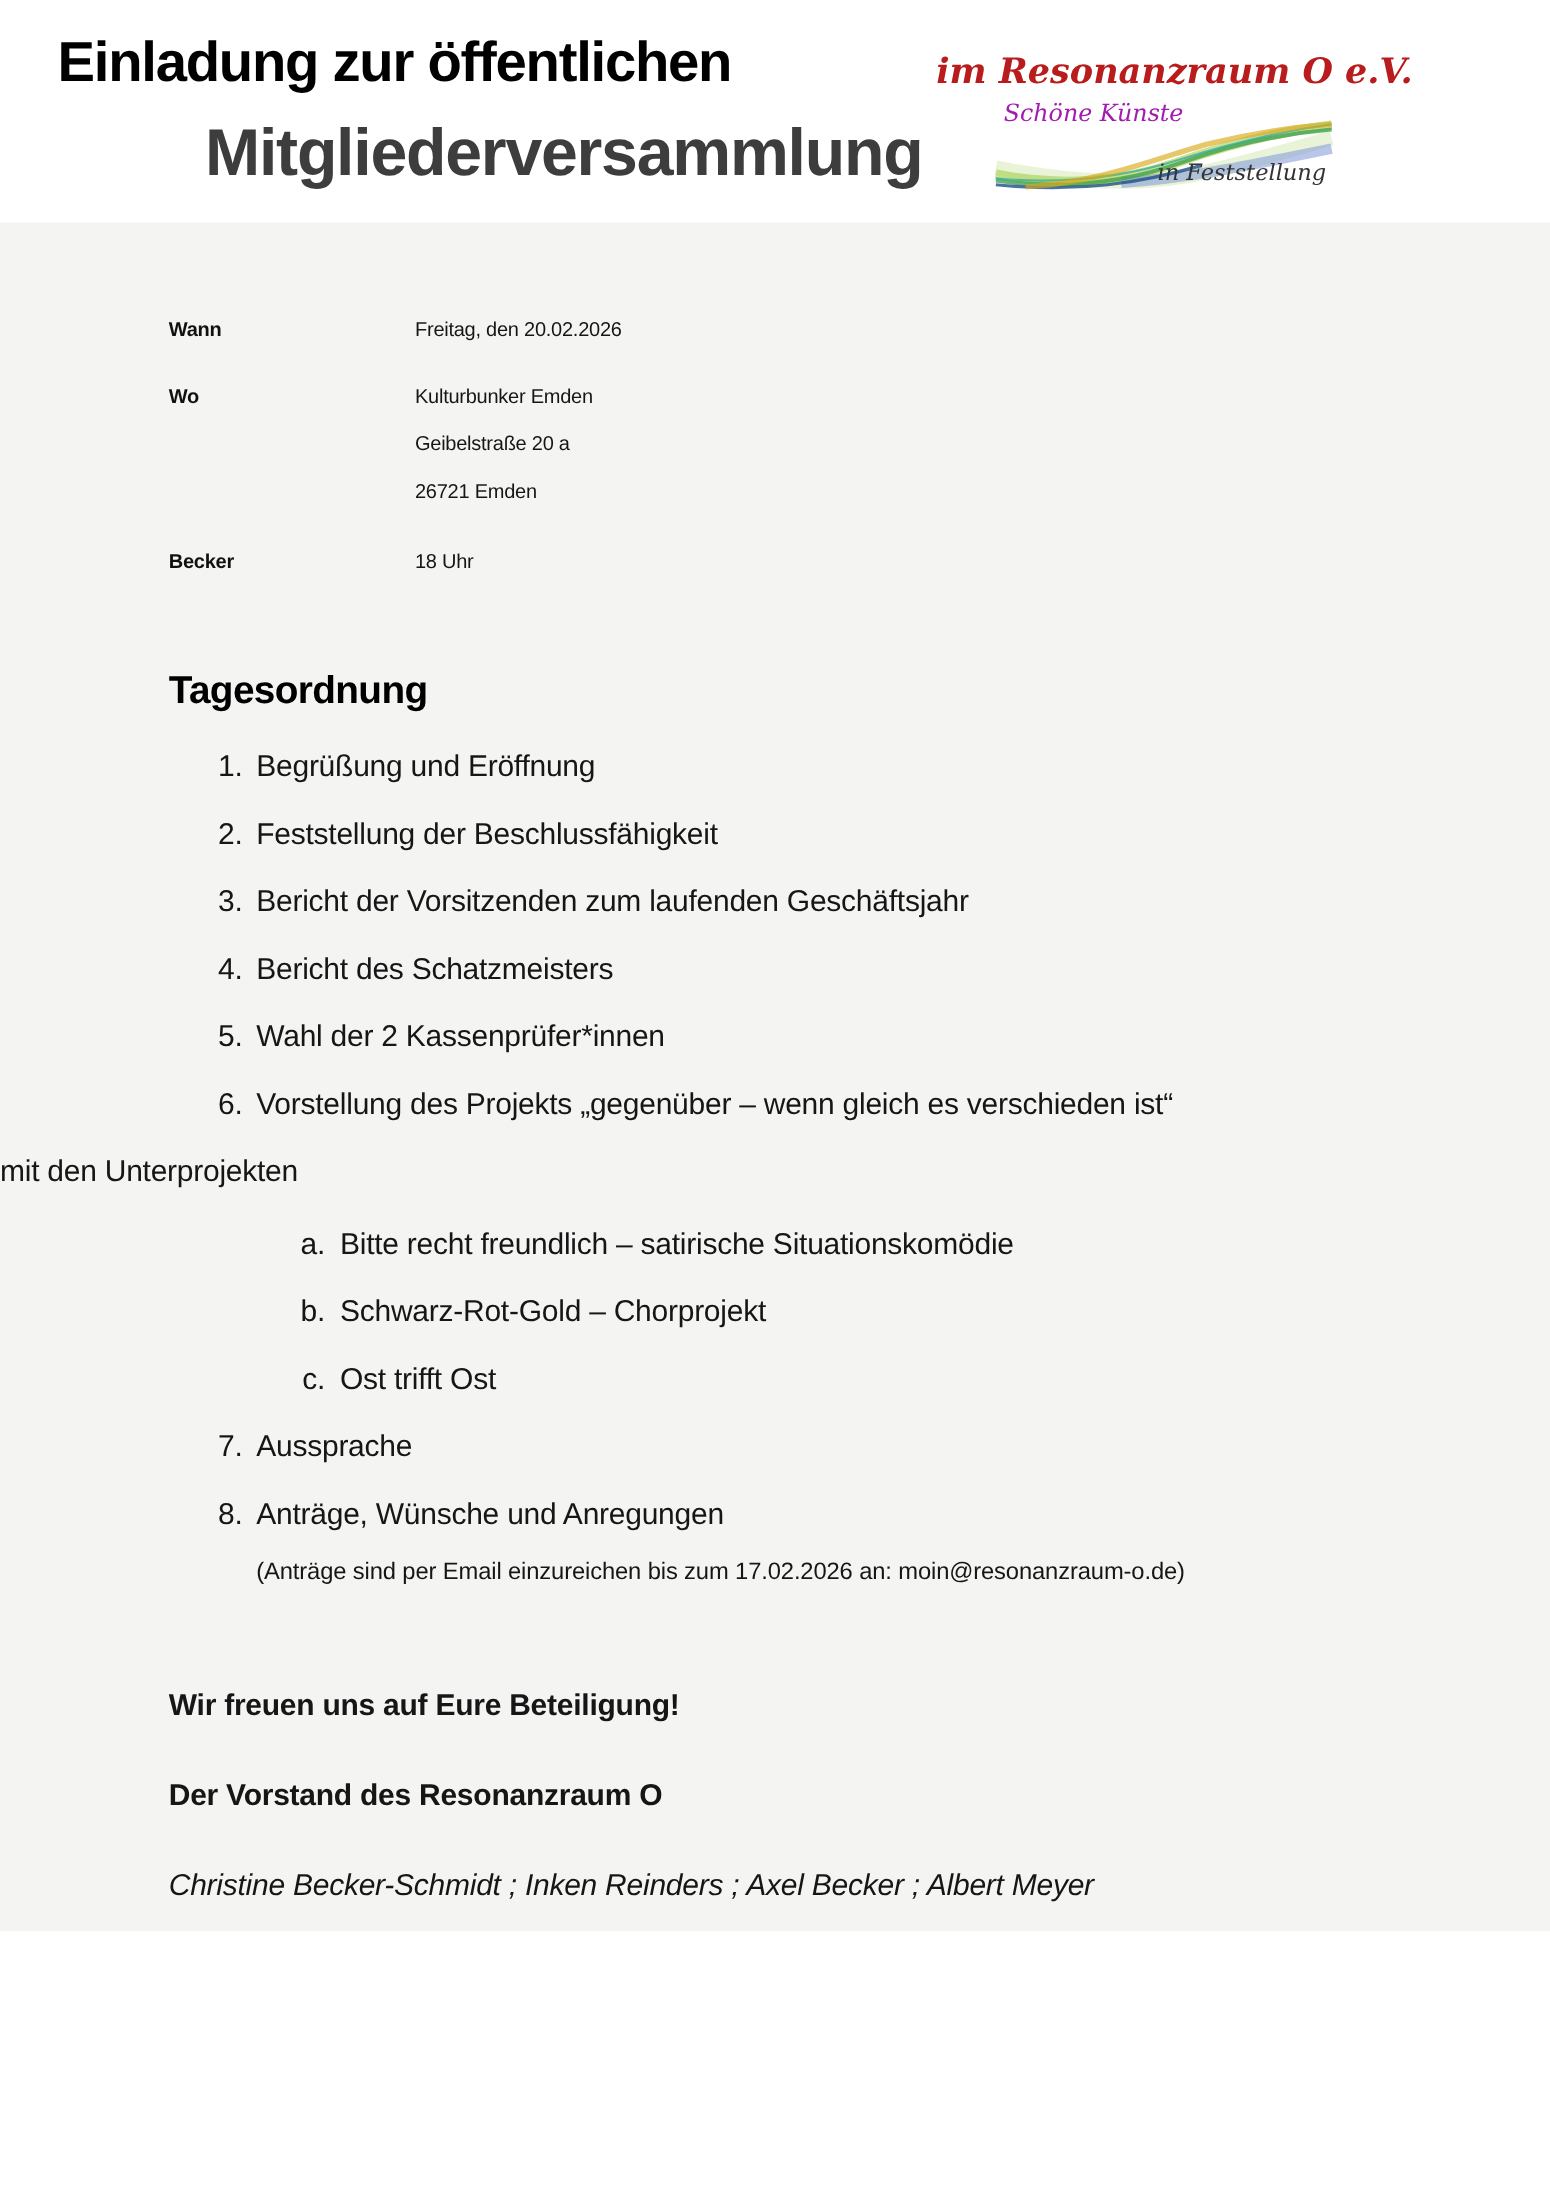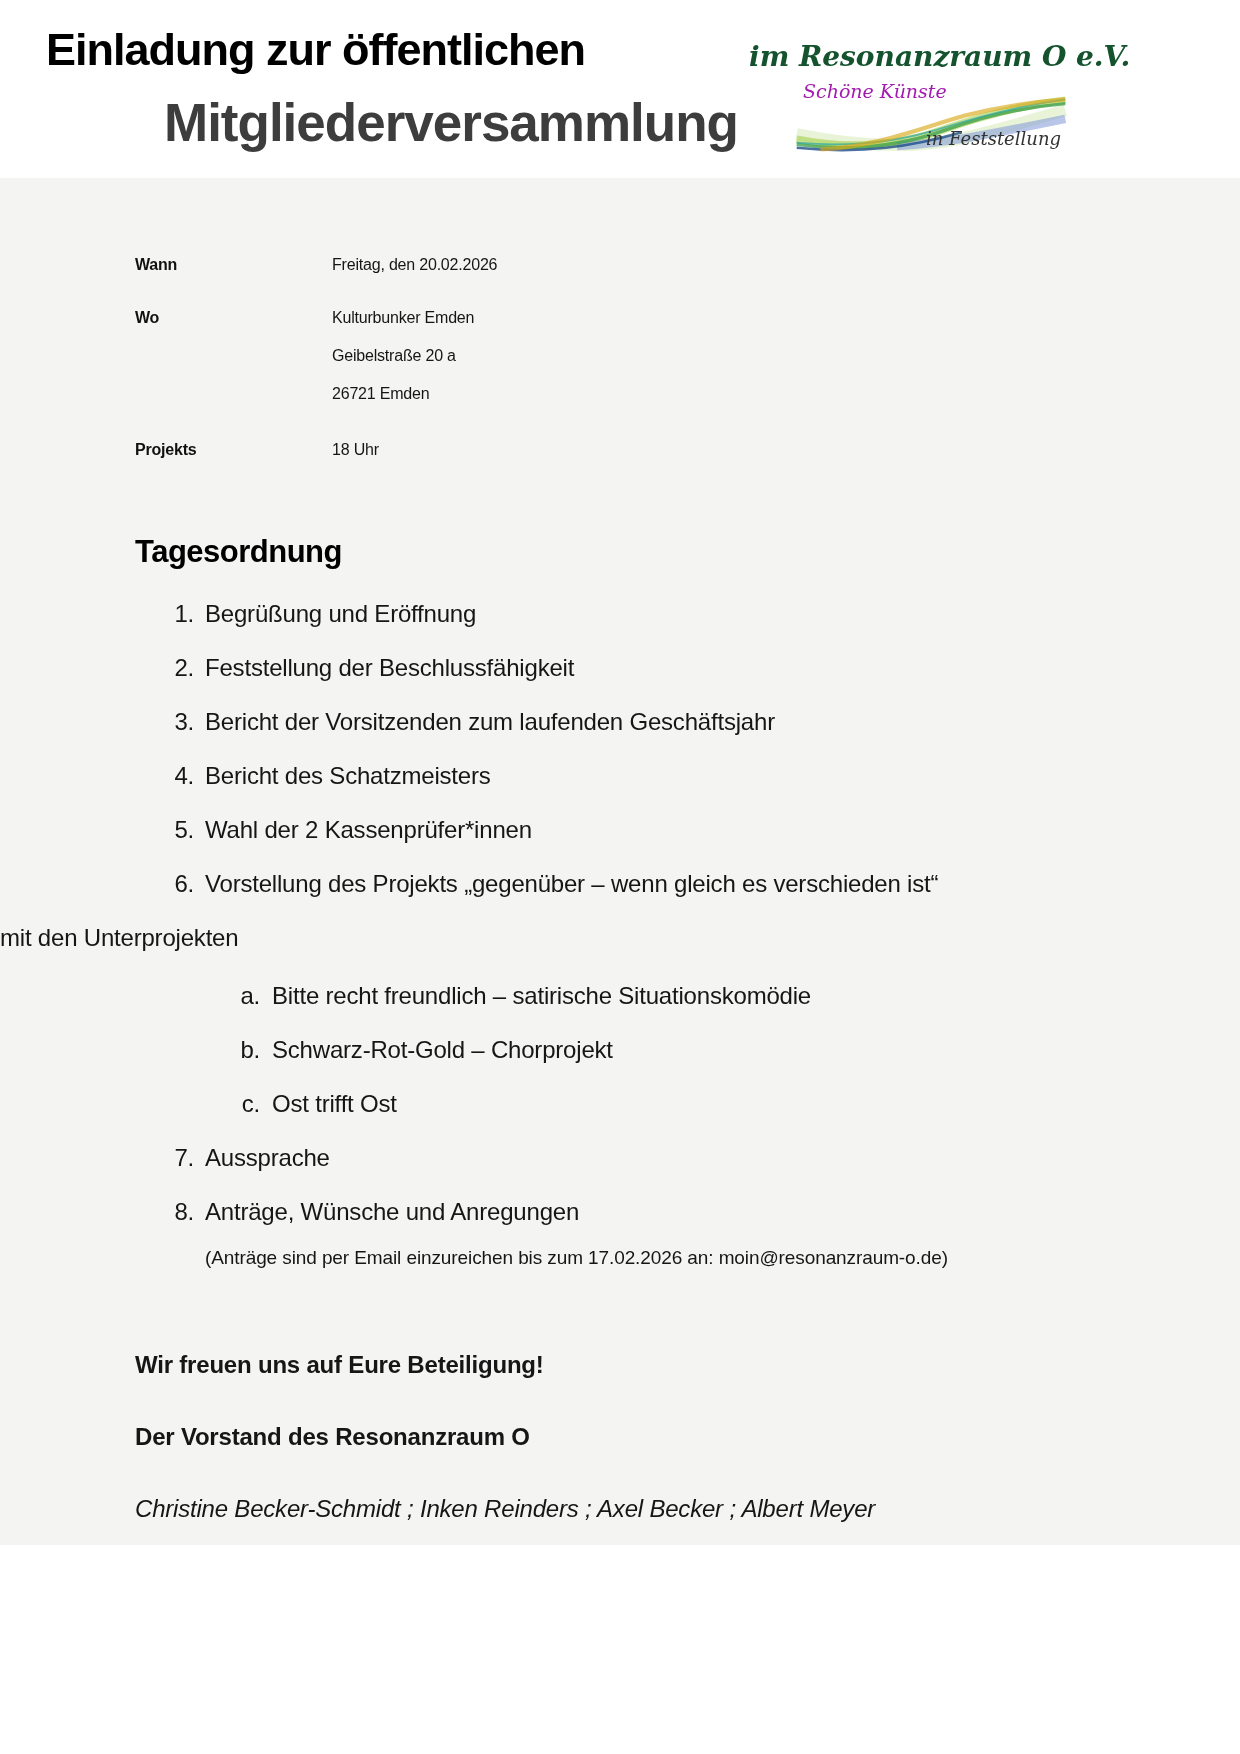--- a/index.html
+++ b/index.html
@@ -22,21 +22,21 @@
   }
   .title-line2 {
     position: absolute; left: 164px; top: 92px;
     font-size: 53px; font-weight: bold; color: #3d3d3d;
     letter-spacing: -1px; white-space: nowrap;
   }
   .logo { position: absolute; left: 745px; top: 36px; width: 322px; height: 132px; }
   .logo-name {
     position: absolute; top: 4px; left: 4px; width: 318px;
     font-family: "DejaVu Serif", serif; font-style: italic;
-    font-size: 28px; font-weight: 600; color: #14532d; white-space: nowrap;
+    font-size: 28px; font-weight: 600; color: #b91c1c; white-space: nowrap;
   }
   .logo-tagline {
     position: absolute; top: 44px; left: 58px;
     font-family: "DejaVu Serif", serif; font-style: italic;
     font-size: 19px; color: #a21caf; white-space: nowrap;
   }
   .logo-wave { position: absolute; top: 56px; left: 50px; width: 272px; height: 64px; }
   .logo-region {
     position: absolute; top: 92px; right: 6px;
     font-family: "DejaVu Serif", serif; font-style: italic;
@@ -119,21 +119,21 @@
       </div>
       <div class="detail-row">
         <div class="detail-label">Wo</div>
         <div class="detail-value">
           <div>Kulturbunker Emden</div>
           <div>Geibelstraße 20 a</div>
           <div>26721 Emden</div>
         </div>
       </div>
       <div class="detail-row uhrzeit">
-        <div class="detail-label">Projekts</div>
+        <div class="detail-label">Becker</div>
         <div class="detail-value">
           <div>18 Uhr</div>
         </div>
       </div>
     </div>
 
     <h2 class="agenda-heading">Tagesordnung</h2>
 
     <div class="agenda">
       <div class="agenda-item">

